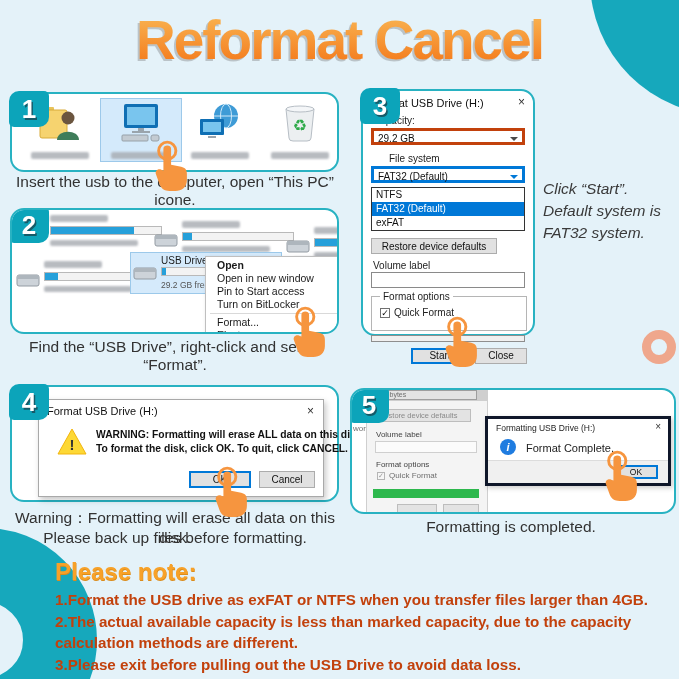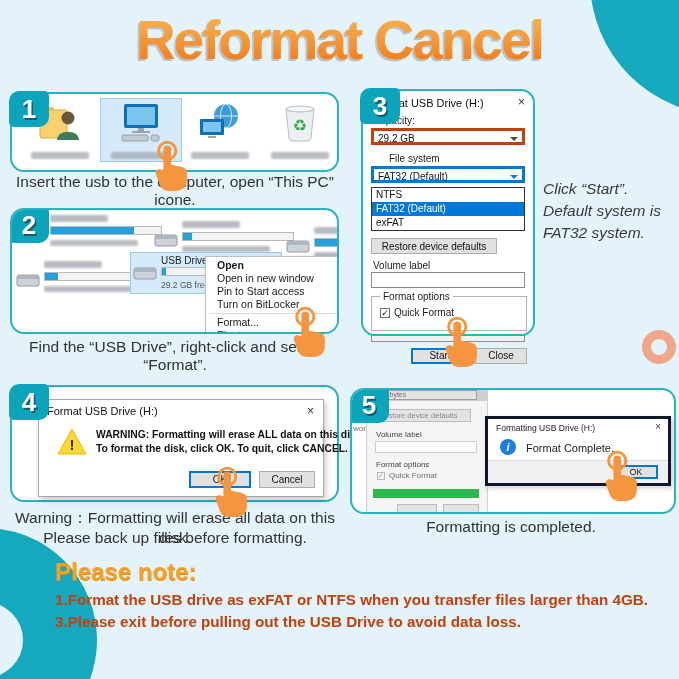--- a/index.html
+++ b/index.html
@@ -331,20 +331,21 @@
       <div class="dlg5-foot">
         <div class="wbtn focus" style="left:126px;top:4px;width:44px;height:14px;line-height:12px;font-size:8.5px;">OK</div>
       </div>
     </div>
   </div>
   <div class="abs caption" style="left:350px;top:518px;width:322px;">Formatting is completed.</div>
 
   <div class="abs" style="left:55px;top:558px;width:622px;z-index:2;">
     <div class="note-head">Please note:</div>
     <div class="note-line" style="margin-top:3px;">1.Format the USB drive as exFAT or NTFS when you transfer files larger than 4GB.</div>
+    <div class="note-line">2.The actual available capacity is less than marked capacity, due to the capacity calculation methods are different.</div>
     <div class="note-line">3.Please exit before pulling out the USB Drive to avoid data loss.</div>
   </div>
 
   <svg class="hand" style="left:150px;top:140px;" viewBox="0 0 48 56">
       <use href="#hand-shape"></use>
     </svg>
   <svg class="hand" style="left:288px;top:306px;" viewBox="0 0 48 56">
       <use href="#hand-shape"></use>
     </svg>
   <svg class="hand" style="left:440px;top:316px;" viewBox="0 0 48 56">

